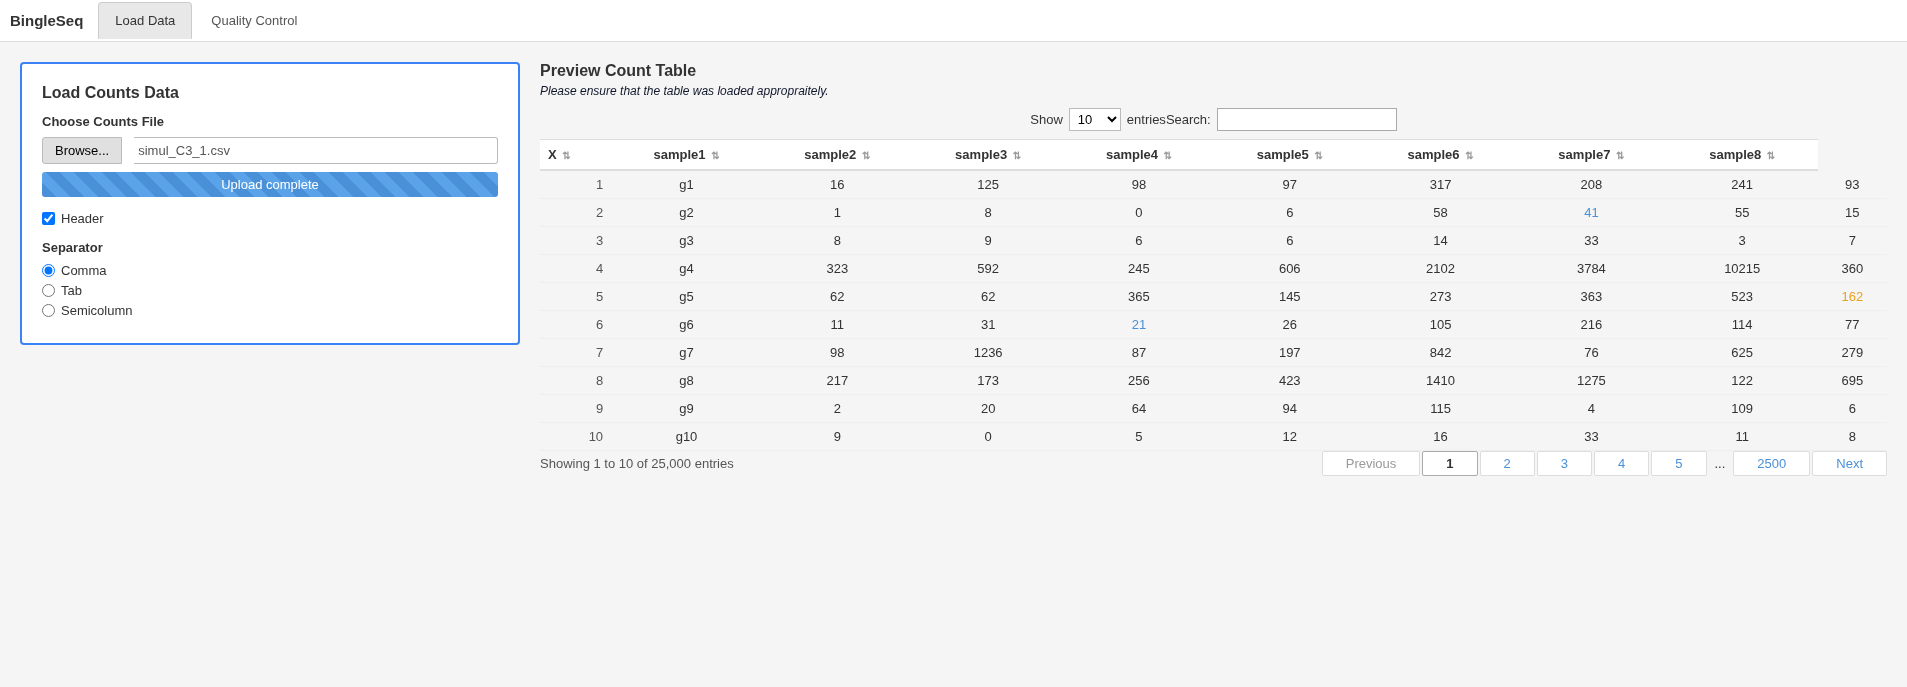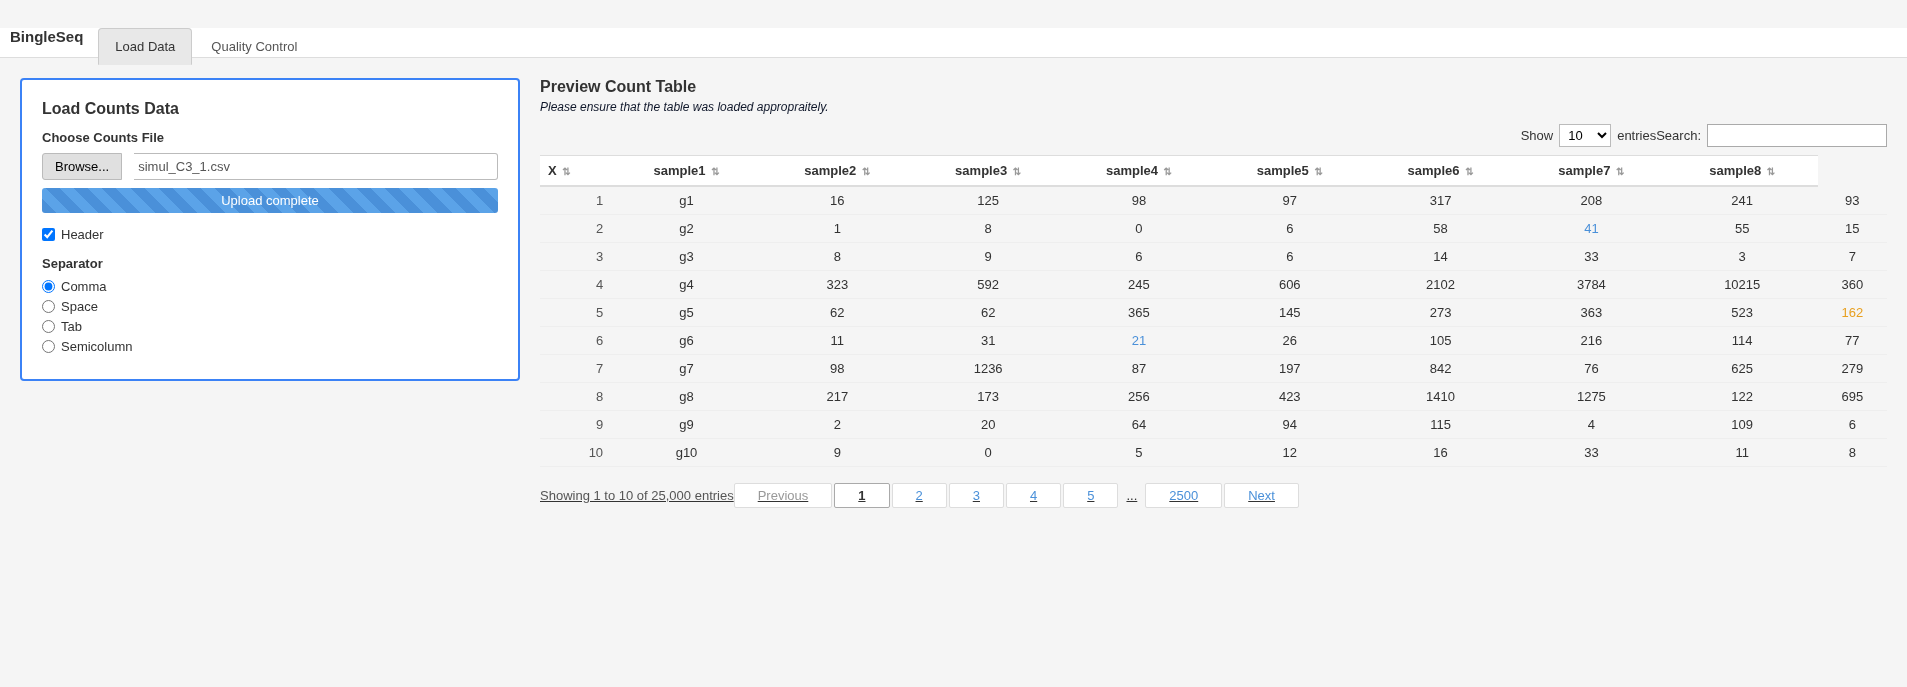--- a/index.html
+++ b/index.html
@@ -3,24 +3,23 @@
   <meta charset="utf-8">
   <style>
     * { box-sizing: border-box; margin: 0; padding: 0; }
     body { font-family: Arial, sans-serif; font-size: 13px; background: #f5f5f5; color: #333; }
 
     
     .top-nav {
       background: #fff;
       border-bottom: 1px solid #ddd;
       display: flex;
-      align-items: flex-start;
+      align-items: center;
       padding: 0 10px;
-      height: 30px;
-      margin-top: 28px;
+      height: 42px;
     }
     .nav-brand {
       font-size: 15px;
       font-weight: bold;
       color: #333;
       margin-right: 15px;
     }
     .nav-tab {
       padding: 10px 16px;
       cursor: pointer;
@@ -129,21 +128,21 @@
     }
     .table-note {
       font-style: italic;
       color: #0f172a;
       font-size: 12px;
       margin-bottom: 10px;
     }
     .table-controls {
       display: flex;
       align-items: center;
-      justify-content: flex-end;
+      justify-content: center;
       margin-bottom: 8px;
     }
     .show-entries {
       display: flex;
       align-items: center;
       gap: 6px;
       font-size: 13px;
     }
     .show-entries select {
       border: 1px solid #bbb;
@@ -193,23 +192,23 @@
     .sort-icon { font-size: 10px; color: #999; margin-left: 2px; }
 
     
     .cell-blue { color: #4a90d9 !important; }
     .cell-orange { color: #e8a020 !important; }
 
     
     .pagination-row {
       display: flex;
       align-items: center;
-      margin-top: 16px;
-      font-size: 13px;
-      text-decoration: underline;
+      justify-content: space-between;
+      margin-top: 0;
+      font-size: 13px;
     }
     .pagination-info { color: #555; }
     .pagination-controls {
       display: flex;
       align-items: center;
       gap: 2px;
     }
     .page-btn {
       border: 1px solid #ddd;
       padding: 4px 23px;
@@ -250,24 +249,20 @@
     <div class="checkbox-row">
       <input type="checkbox" checked="" id="headerCheck" style="">
       <label for="headerCheck">Header</label>
     </div>
 
     <div class="separator-section">
       <div class="panel-subtitle">Separator</div>
       <div class="radio-row">
         <input type="radio" name="sep" id="sepComma" checked="" style="">
         <label for="sepComma">Comma</label>
-      </div>
-      <div class="radio-row">
-        <input type="radio" name="sep" id="sepSpace" style="">
-        <label for="sepSpace">Space</label>
       </div>
       <div class="radio-row">
         <input type="radio" name="sep" id="sepTab" style="">
         <label for="sepTab">Tab</label>
       </div>
       <div class="radio-row">
         <input type="radio" name="sep" id="sepSemicolumn" style="">
         <label for="sepSemicolumn">Semicolumn</label>
       </div>
     </div>

